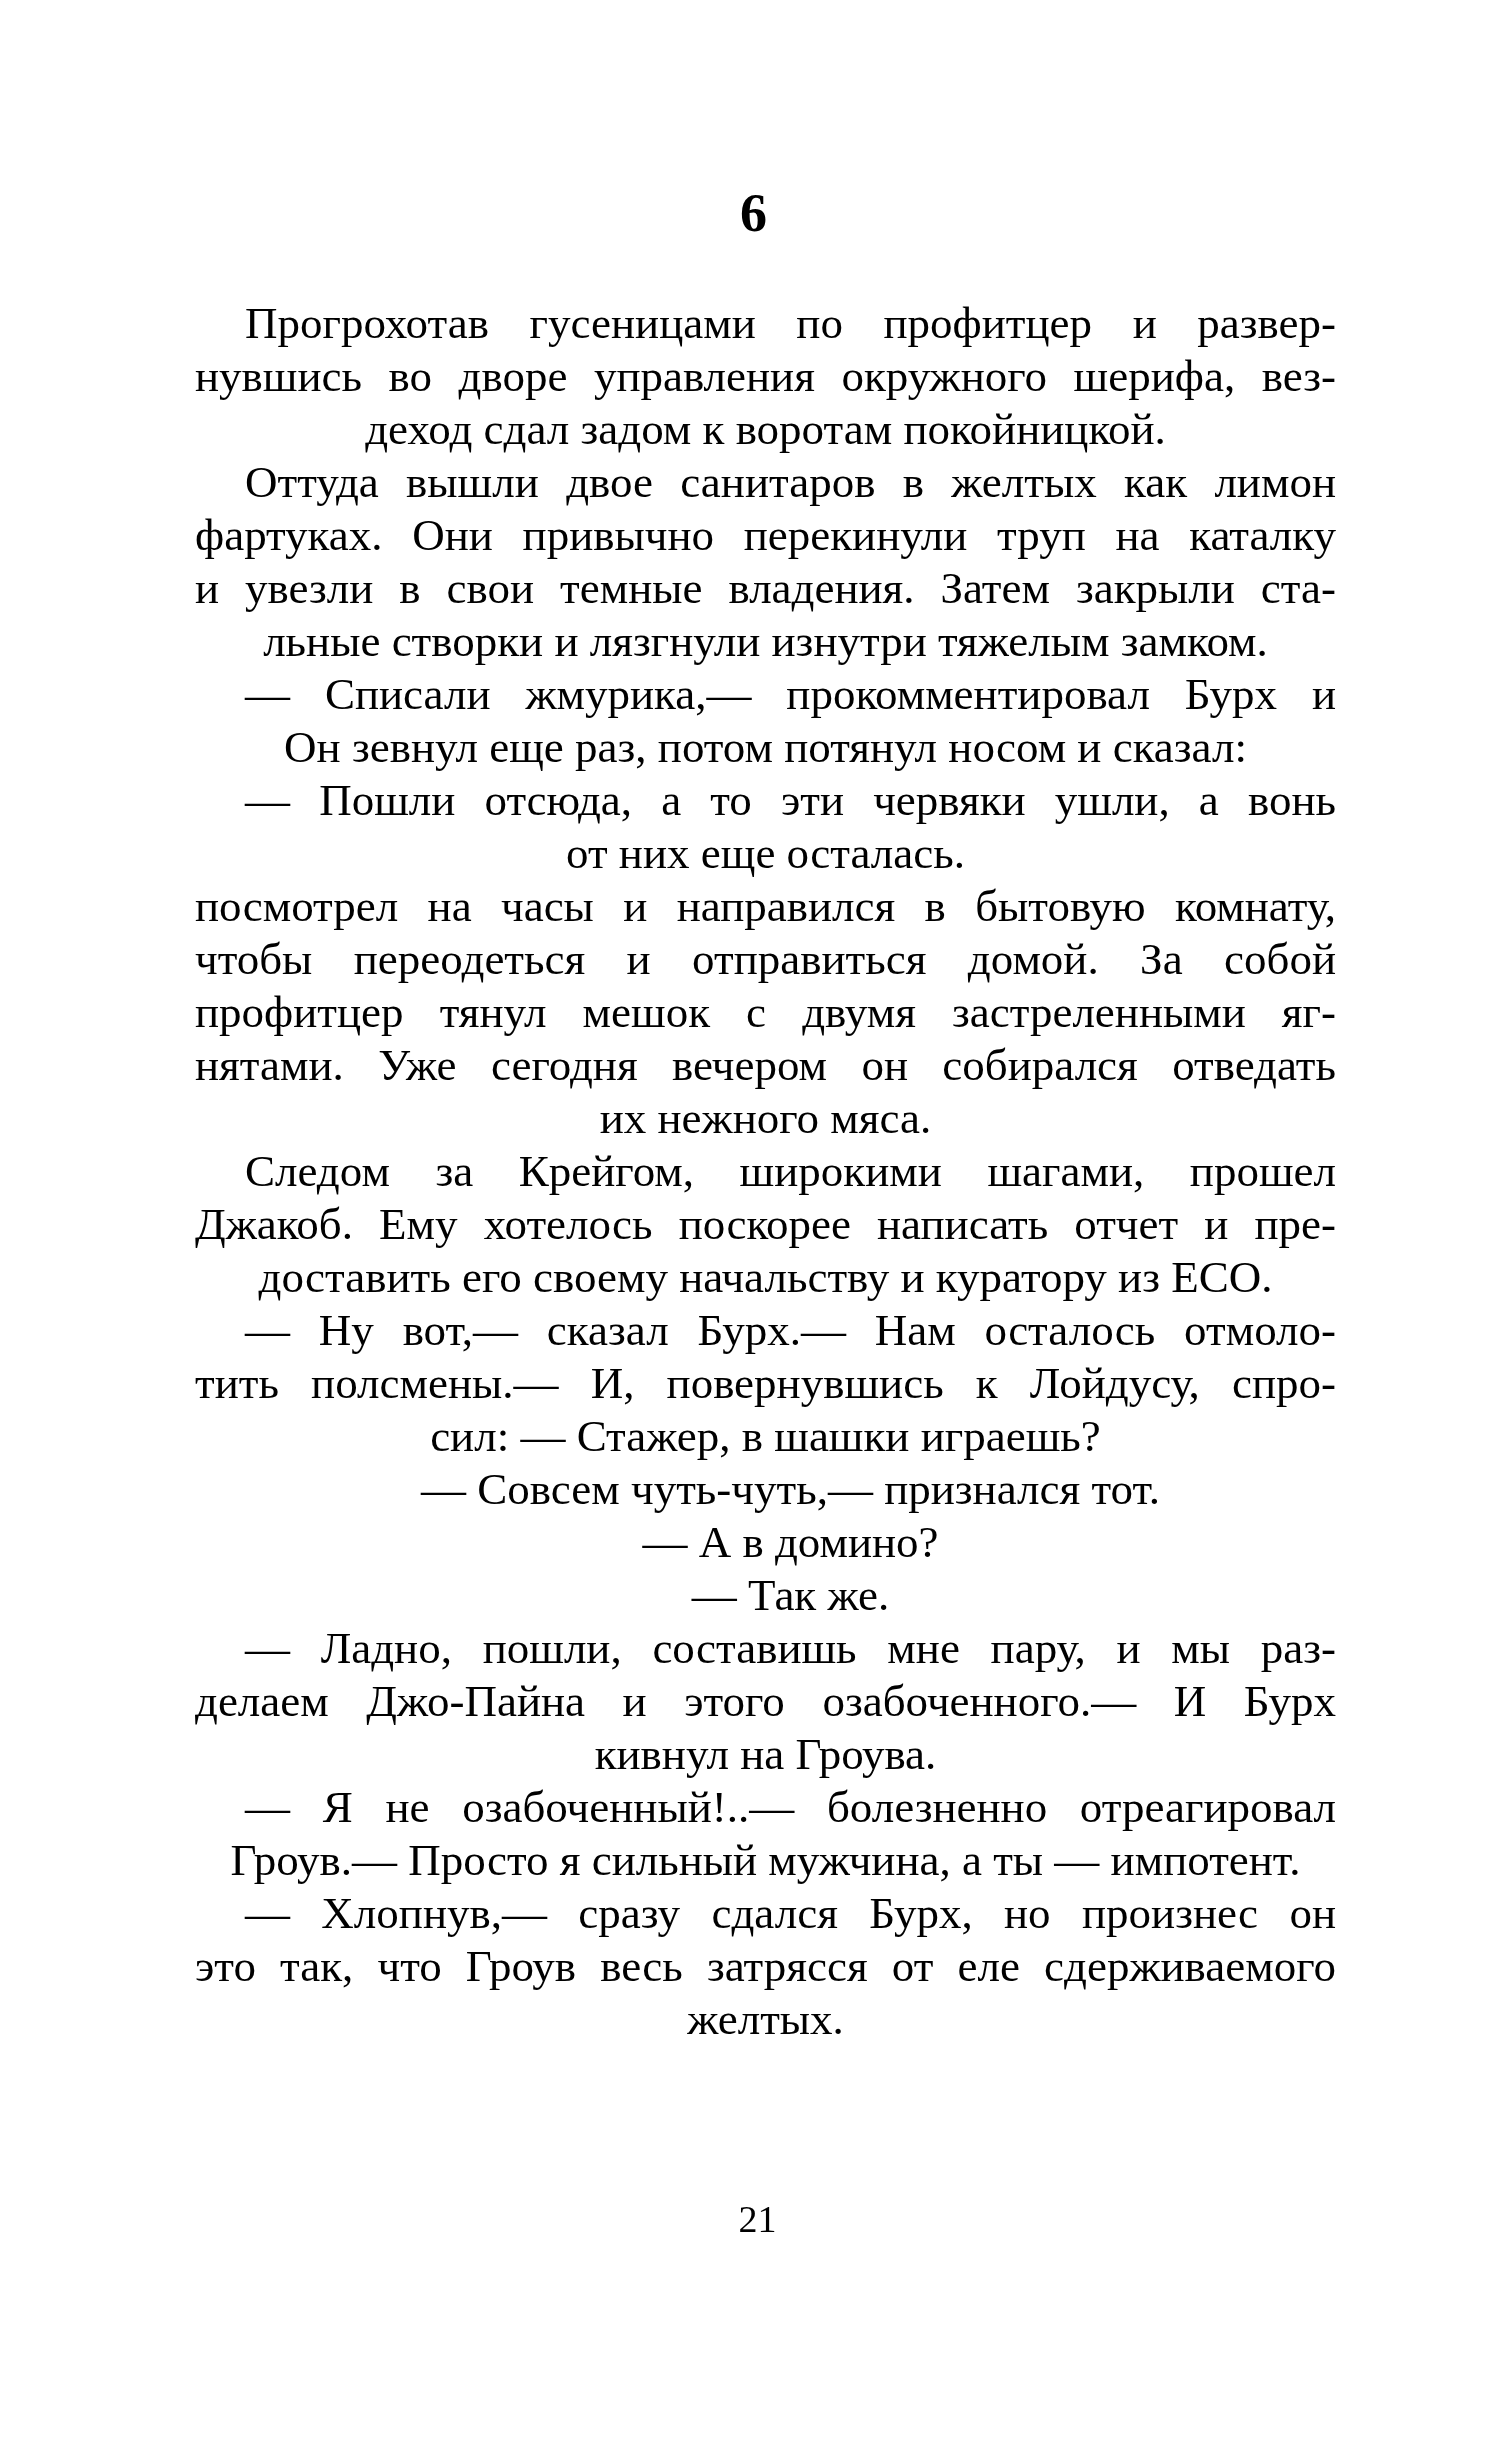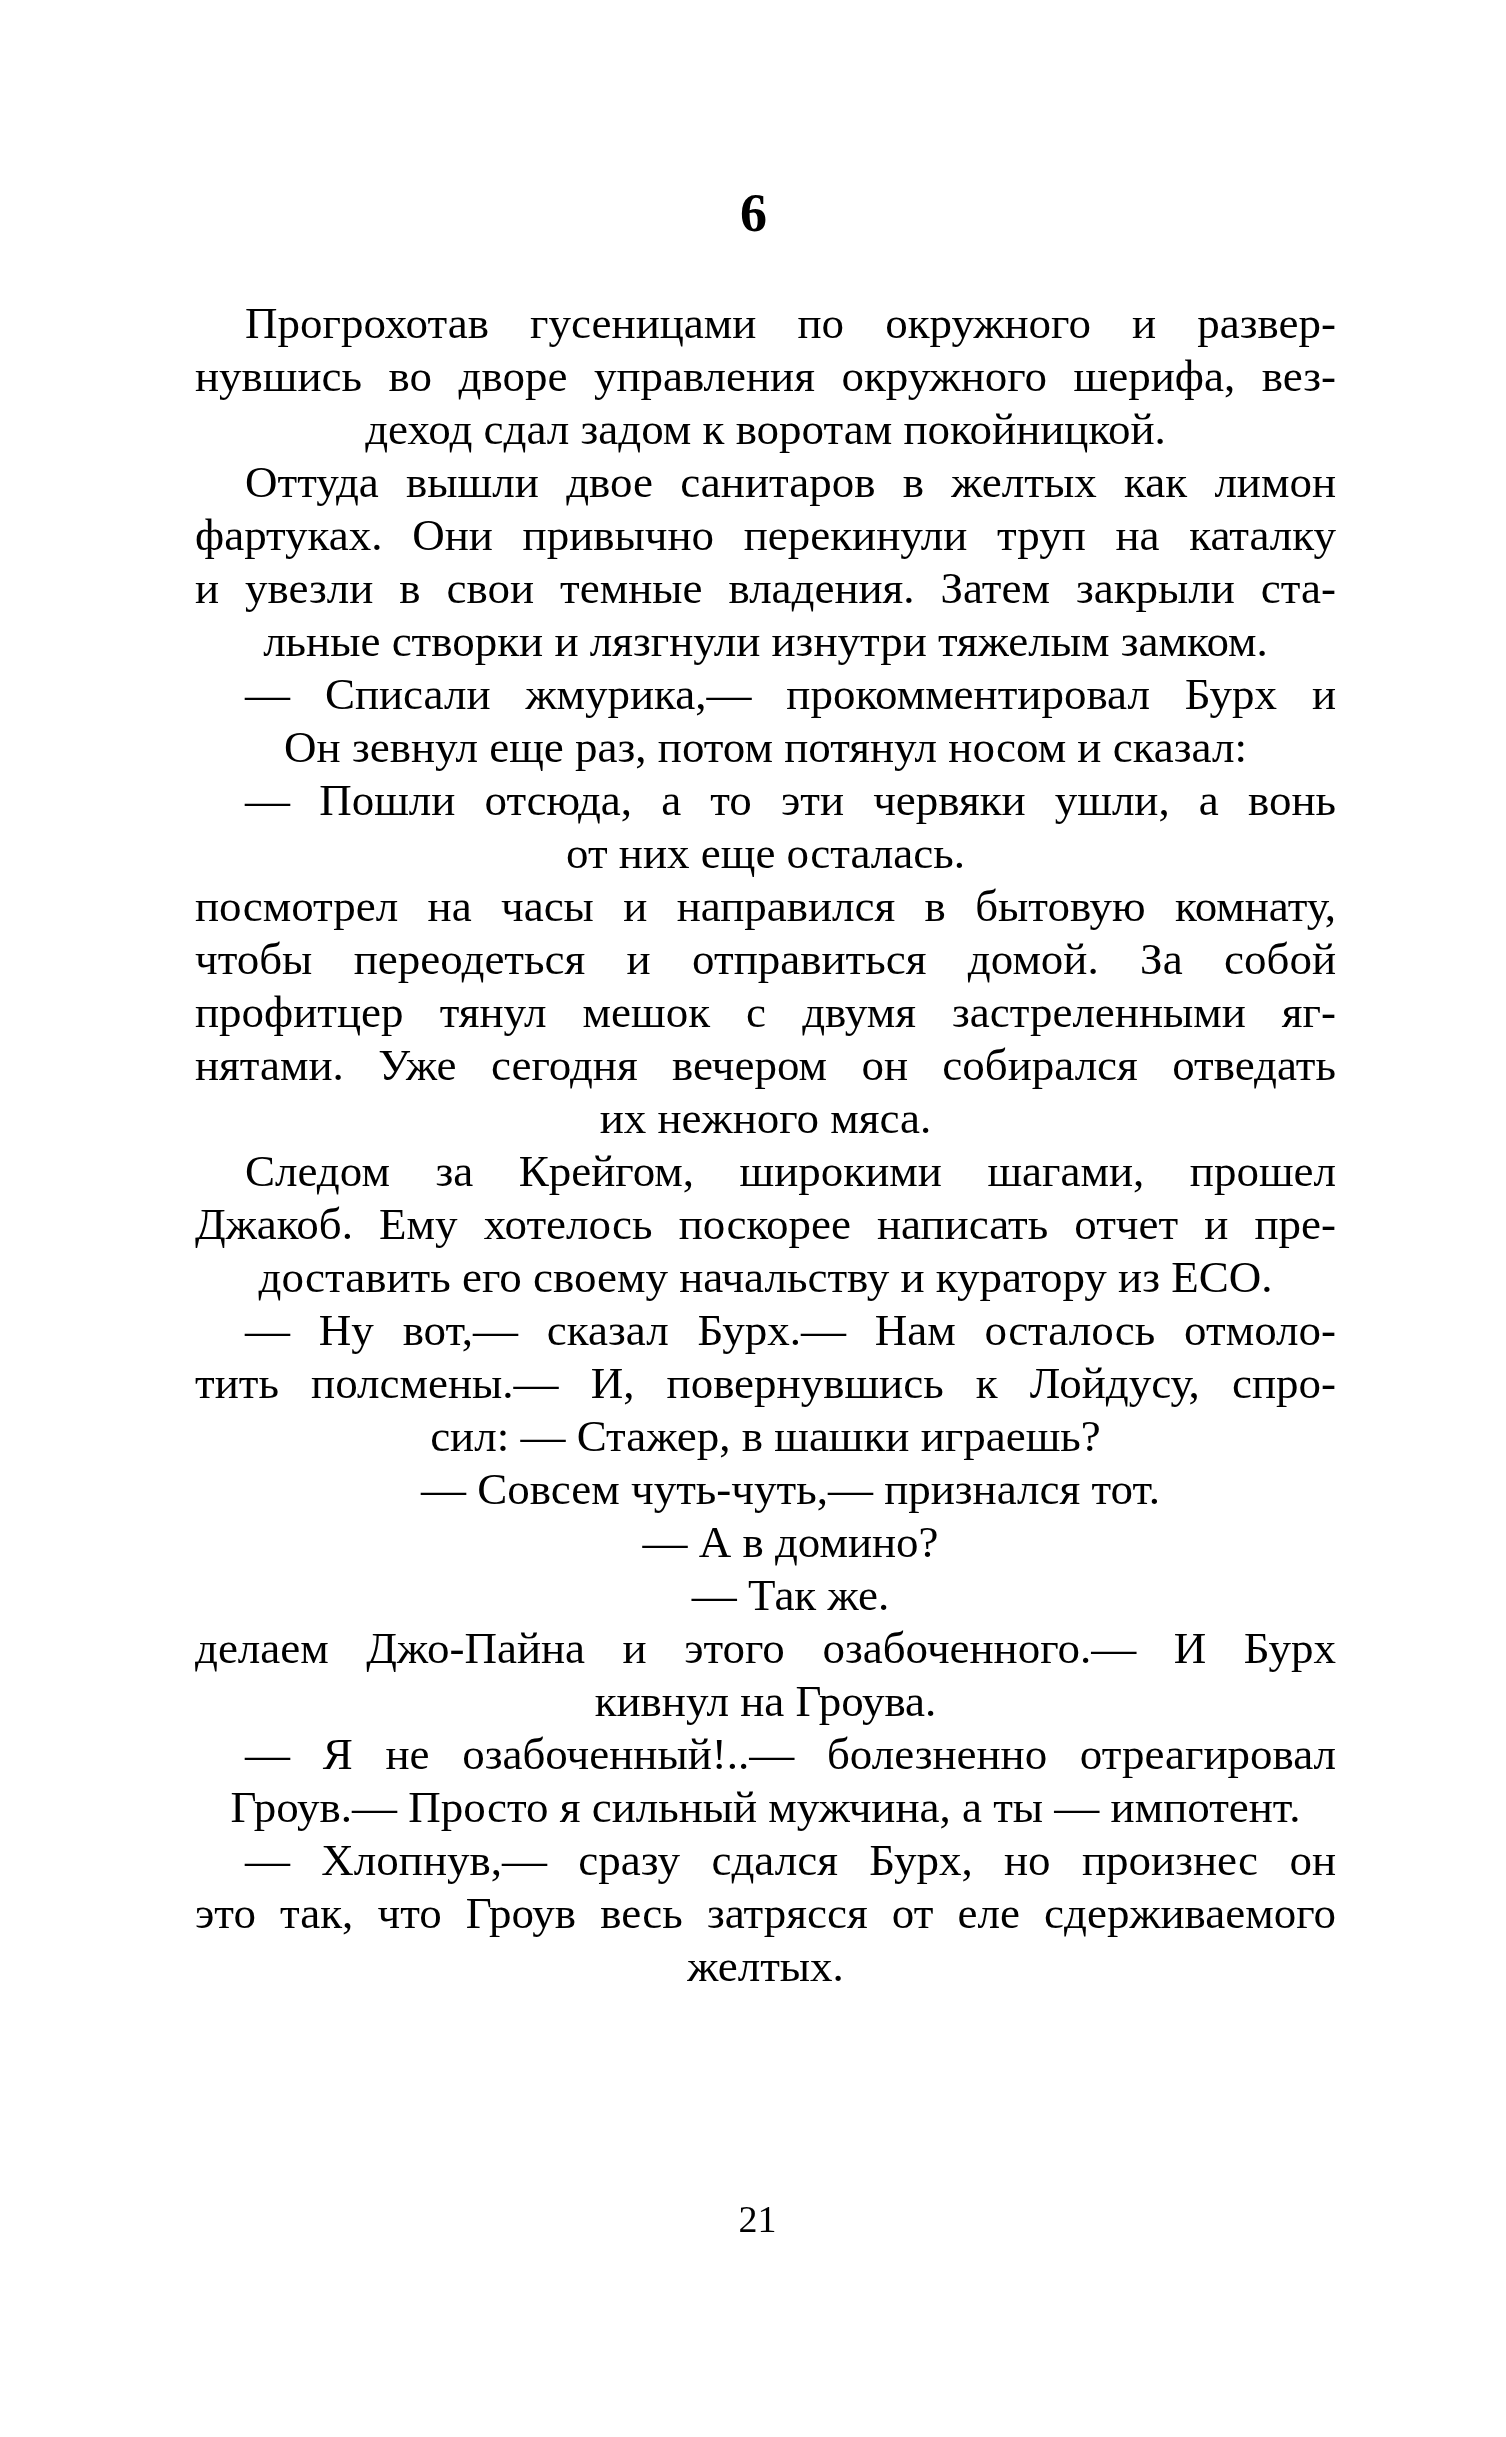--- a/index.html
+++ b/index.html
@@ -58,21 +58,21 @@
     color: #000000;
   }
 </style>
 </head>
 <body>
 
 <div class="page">
   <div class="chapter-heading">6</div>
 
   <div class="text-block">
-      <div class="line indent just">Прогрохотав гусеницами по окружного и развер-</div>
+      <div class="line indent just">Прогрохотав гусеницами по профитцер и развер-</div>
       <div class="line just">нувшись во дворе управления окружного шерифа, вез-</div>
       <div class="line">деход сдал задом к воротам покойницкой.</div>
       <div class="line indent just">Оттуда вышли двое санитаров в желтых как лимон</div>
       <div class="line just">фартуках. Они привычно перекинули труп на каталку</div>
       <div class="line just">и увезли в свои темные владения. Затем закрыли ста-</div>
       <div class="line">льные створки и лязгнули изнутри тяжелым замком.</div>
       <div class="line indent just">— Списали жмурика,— прокомментировал Бурх и</div>
       <div class="line">Он зевнул еще раз, потом потянул носом и сказал:</div>
       <div class="line indent just">— Пошли отсюда, а то эти червяки ушли, а вонь</div>
       <div class="line">от них еще осталась.</div>
@@ -83,20 +83,21 @@
       <div class="line">их нежного мяса.</div>
       <div class="line indent just">Следом за Крейгом, широкими шагами, прошел</div>
       <div class="line just">Джакоб. Ему хотелось поскорее написать отчет и пре-</div>
       <div class="line">доставить его своему начальству и куратору из ЕСО.</div>
       <div class="line indent just">— Ну вот,— сказал Бурх.— Нам осталось отмоло-</div>
       <div class="line just">тить полсмены.— И, повернувшись к Лойдусу, спро-</div>
       <div class="line">сил: — Стажер, в шашки играешь?</div>
       <div class="line indent">— Совсем чуть-чуть,— признался тот.</div>
       <div class="line indent">— А в домино?</div>
       <div class="line indent">— Так же.</div>
+      <div class="line indent just">— Ладно, пошли, составишь мне пару, и мы раз-</div>
       <div class="line just">делаем Джо-Пайна и этого озабоченного.— И Бурх</div>
       <div class="line">кивнул на Гроува.</div>
       <div class="line indent just">— Я не озабоченный!..— болезненно отреагировал</div>
       <div class="line">Гроув.— Просто я сильный мужчина, а ты — импотент.</div>
       <div class="line indent just">— Хлопнув,— сразу сдался Бурх, но произнес он</div>
       <div class="line just">это так, что Гроув весь затрясся от еле сдерживаемого</div>
       <div class="line">желтых.</div>
     </div>
 
   <div class="page-number">21</div>

